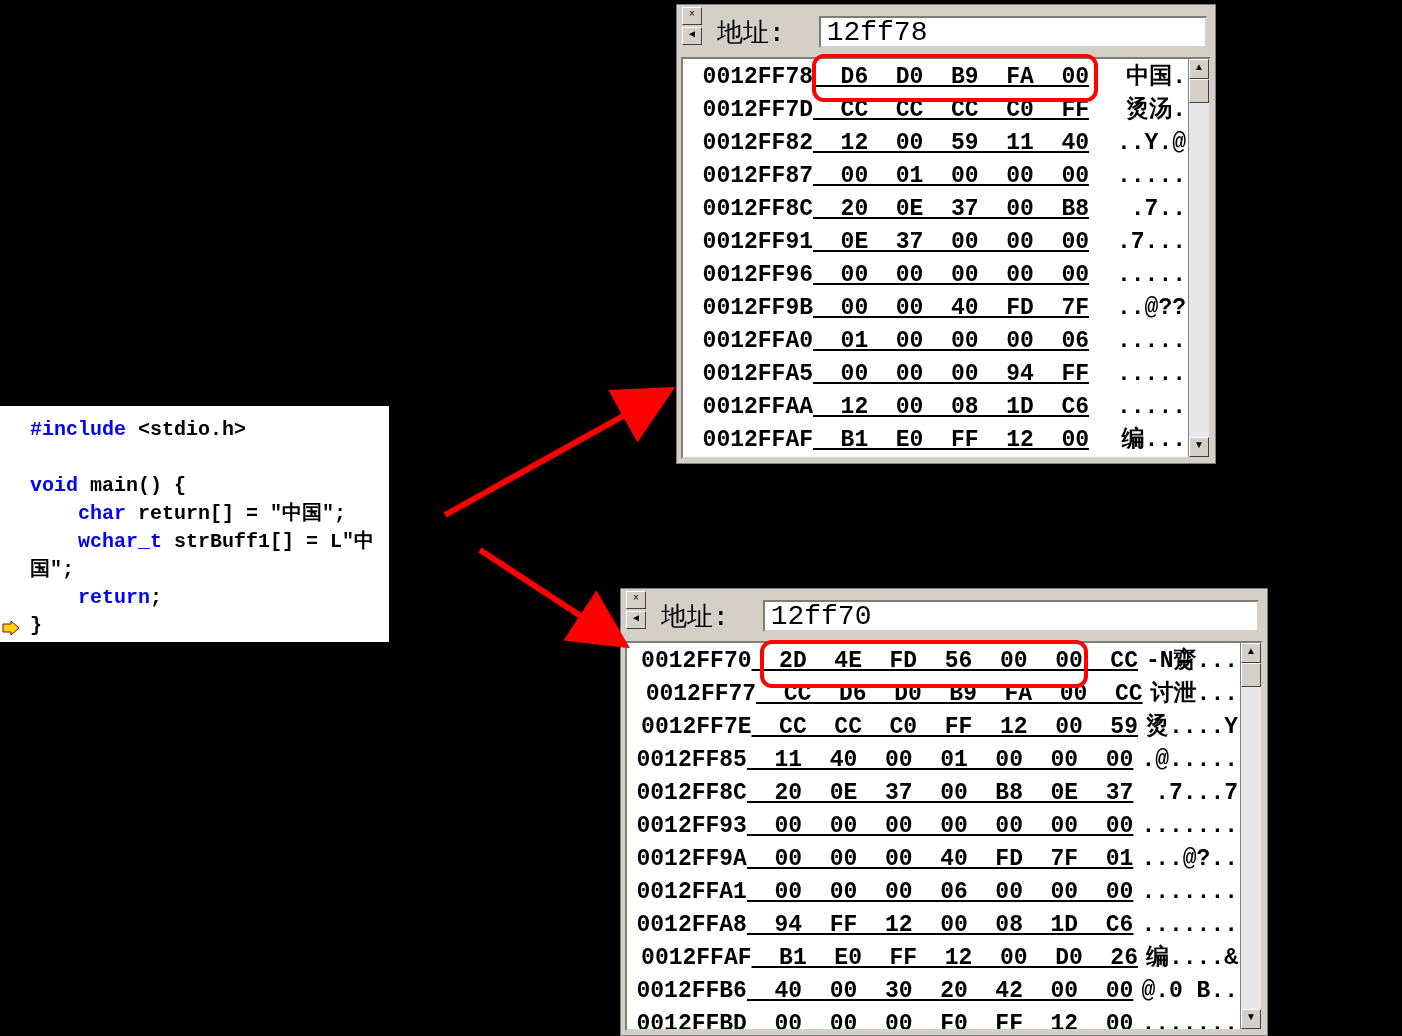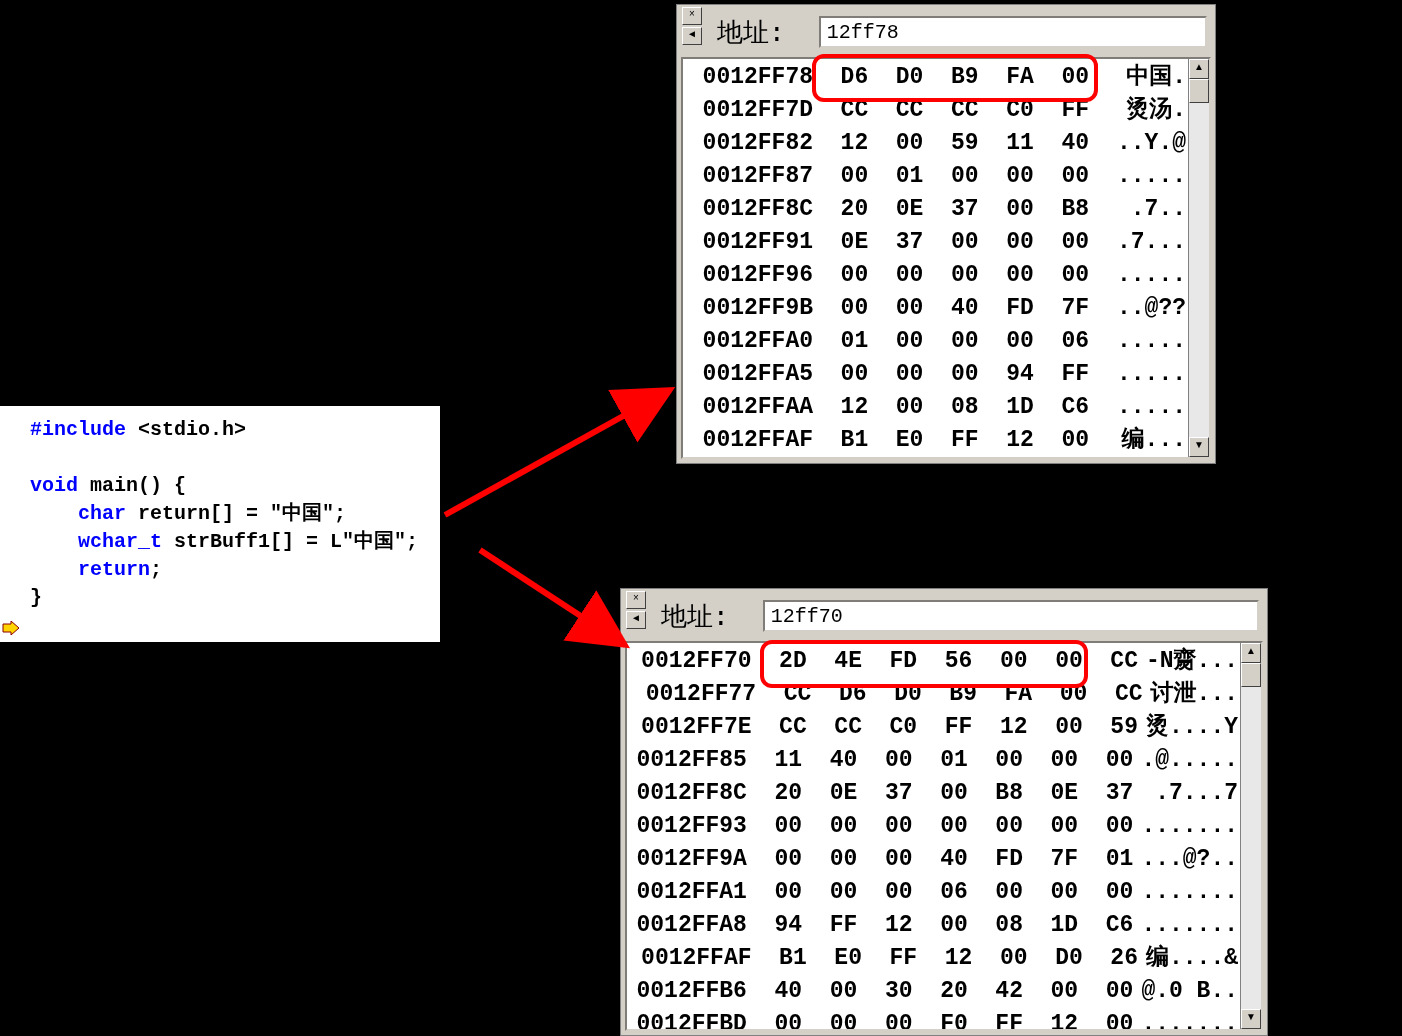--- a/index.html
+++ b/index.html
@@ -9,21 +9,21 @@
     height: 1036px;
     background: #000;
     position: relative;
     font-family: "Courier New", monospace;
     overflow: hidden;
   }
   .code-panel {
     position: absolute;
     left: 0;
     top: 406px;
-    width: 440px;
+    width: 389px;
     height: 236px;
     background: #fff;
     padding: 10px 4px 10px 30px;
     box-sizing: border-box;
     font-size: 20px;
     line-height: 28px;
     font-weight: bold;
     color: #000;
   }
   .code-panel .gutter {
@@ -88,21 +88,21 @@
   }
   .addr-bar .lbl {
     margin-right: 34px;
     margin-left: 6px;
     text-align: center;
   }
   .addr-bar input {
     flex: 1;
     height: 32px;
     font-family: "Courier New", monospace;
-    font-size: 20px;
+    font-size: 28px;
     padding: 2px 6px;
     border: 2px inset #D4D0C8;
     background: #fff;
     outline: none;
     box-sizing: border-box;
   }
   .mem-body {
     position: absolute;
     left: 4px;
     right: 4px;
@@ -120,21 +120,21 @@
     font-size: 23px;
     line-height: 33px;
     font-weight: bold;
     padding: 2px 2px;
     white-space: pre;
     position: relative;
     text-align: right;
   }
   .mem-rows .row { display: flex; }
   .mem-rows .row .addrcol { width: 130px; }
-  .mem-rows .row .bytecol { flex:0 0 auto; }
+  .mem-rows .row .bytecol { flex:0 0 auto;text-decoration:underline; }
   .mem-rows .row .asccol { margin-left: auto; padding-left: 8px; font-family: Liberation Mono, monospace;}
   .vscroll {
     width: 20px;
     background: #D4D0C8;
     display: flex;
     flex-direction: column;
     border-left: 1px solid #808080;
   }
   .vscroll .sbtn {
     height: 18px;

